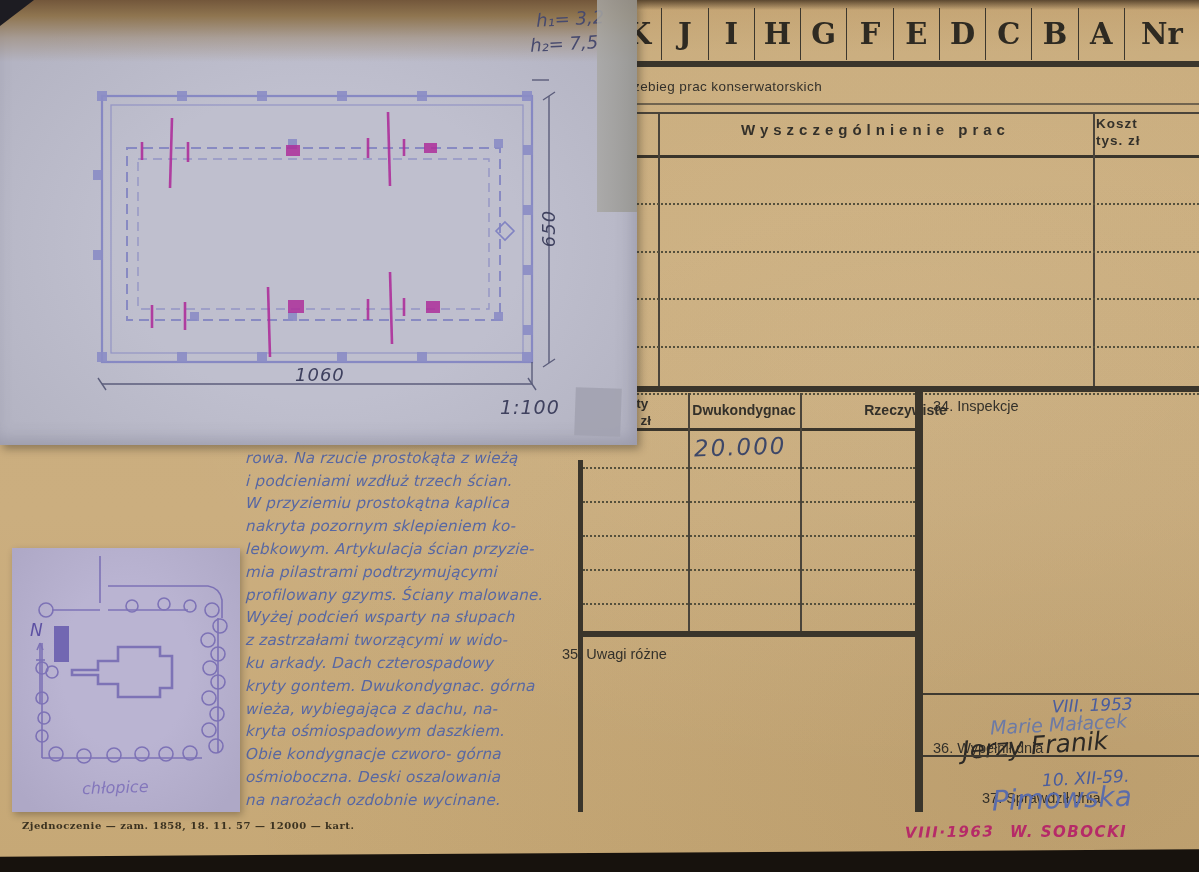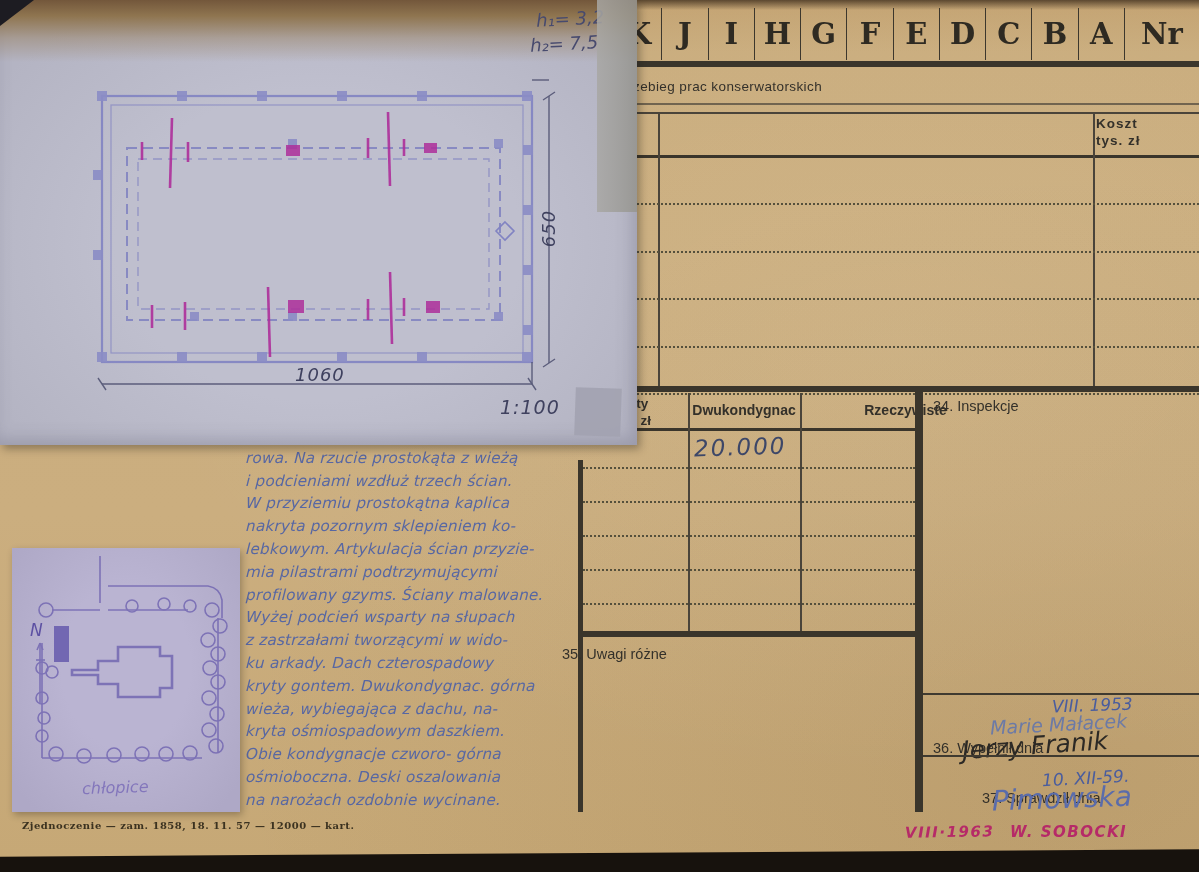--- a/index.html
+++ b/index.html
@@ -90,20 +90,21 @@
         <div class="letter-cell">A</div>
       </div>
     <div class="letter-cell" id="nr-cell">Nr</div>
   </div>
   <div class="abs rule-thick" style="left:616px;top:61px;width:583px;height:6px;"></div>
 
   <div id="section-header" class="abs print">zebieg prac konserwatorskich</div>
 
   <div class="abs" style="left:630px;top:103px;width:569px;height:1.5px;background:#4a443a;opacity:.7;"></div>
   <div class="abs" style="left:631px;top:112px;width:568px;height:1.6px;background:#4a443a;"></div>
+  <div id="tbl-main-header-title" class="abs print">Wyszczególnienie prac</div>
   <div class="abs print koszt-head" style="top:116px;text-align:left;">Koszt</div>
   <div class="abs print koszt-head" style="top:133px;text-align:left;">tys. zł</div>
   <div class="abs rule-thick" style="left:631px;top:155px;width:568px;height:3px;"></div>
 
   <div class="abs vline" style="left:631px;top:112px;width:1.6px;height:274px;"></div>
   <div class="abs vline" style="left:658px;top:112px;width:1.6px;height:274px;"></div>
   <div class="abs vline" style="left:1093px;top:112px;width:1.6px;height:274px;"></div>
 
   <div class="abs" style="left:632px;top:158px;width:567px;">
     <div class="dotted-row" style="height:45px;"></div>

